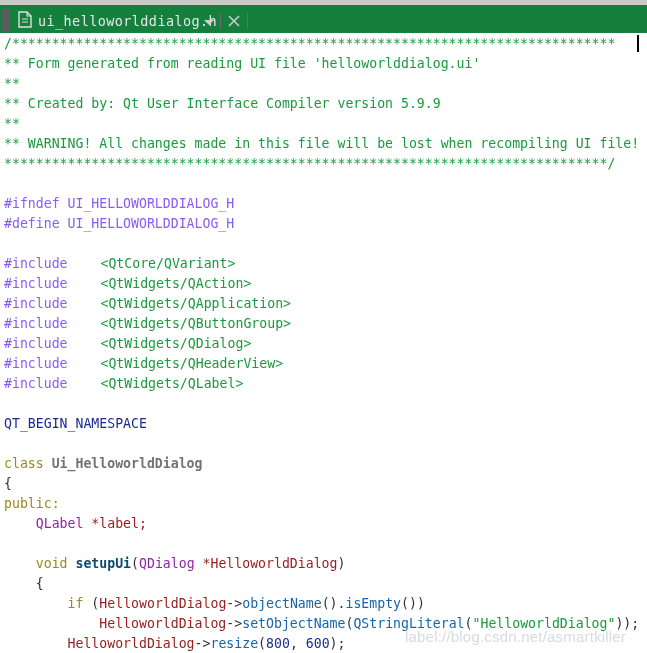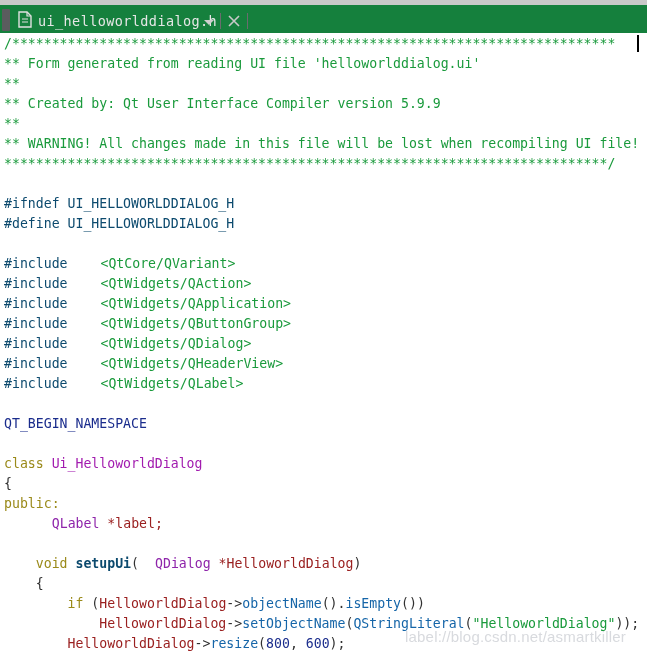--- a/index.html
+++ b/index.html
@@ -105,26 +105,26 @@
     font-size: 13.2px;
     line-height: 20px;
     white-space: pre;
     color: #202020;
     letter-spacing: 0px;
   }
   .ln { display: block; height: 20px; }
 
   
   .cmt   { color: #1a9a3c; }
-  .pre   { color: #0c4a6e; }
+  .pre   { color: #8b5cf6; }
   .inc   { color: #1a9a3c; margin-left: 25px; }
   .ns    { color: #1a2c8c; }
   .kw    { color: #9a8a1a; }
-  .type  { color: #8e24aa; margin-left: 16px; }
-  .cls   { color: #a21caf; font-weight: normal; }
+  .type  { color: #8e24aa; }
+  .cls   { color: #737373; font-weight: bold; }
   .fn    { color: #0c4a6e; font-weight: bold; }
   .var   { color: #9a2020; margin-top: 41px; }
   .mth   { color: #1565a8; }
   .num   { color: #1a2c8c; }
   .str   { color: #1a9a3c; }
   .op    { color: #303030; }
 
   
   #caret {
     position: absolute;

